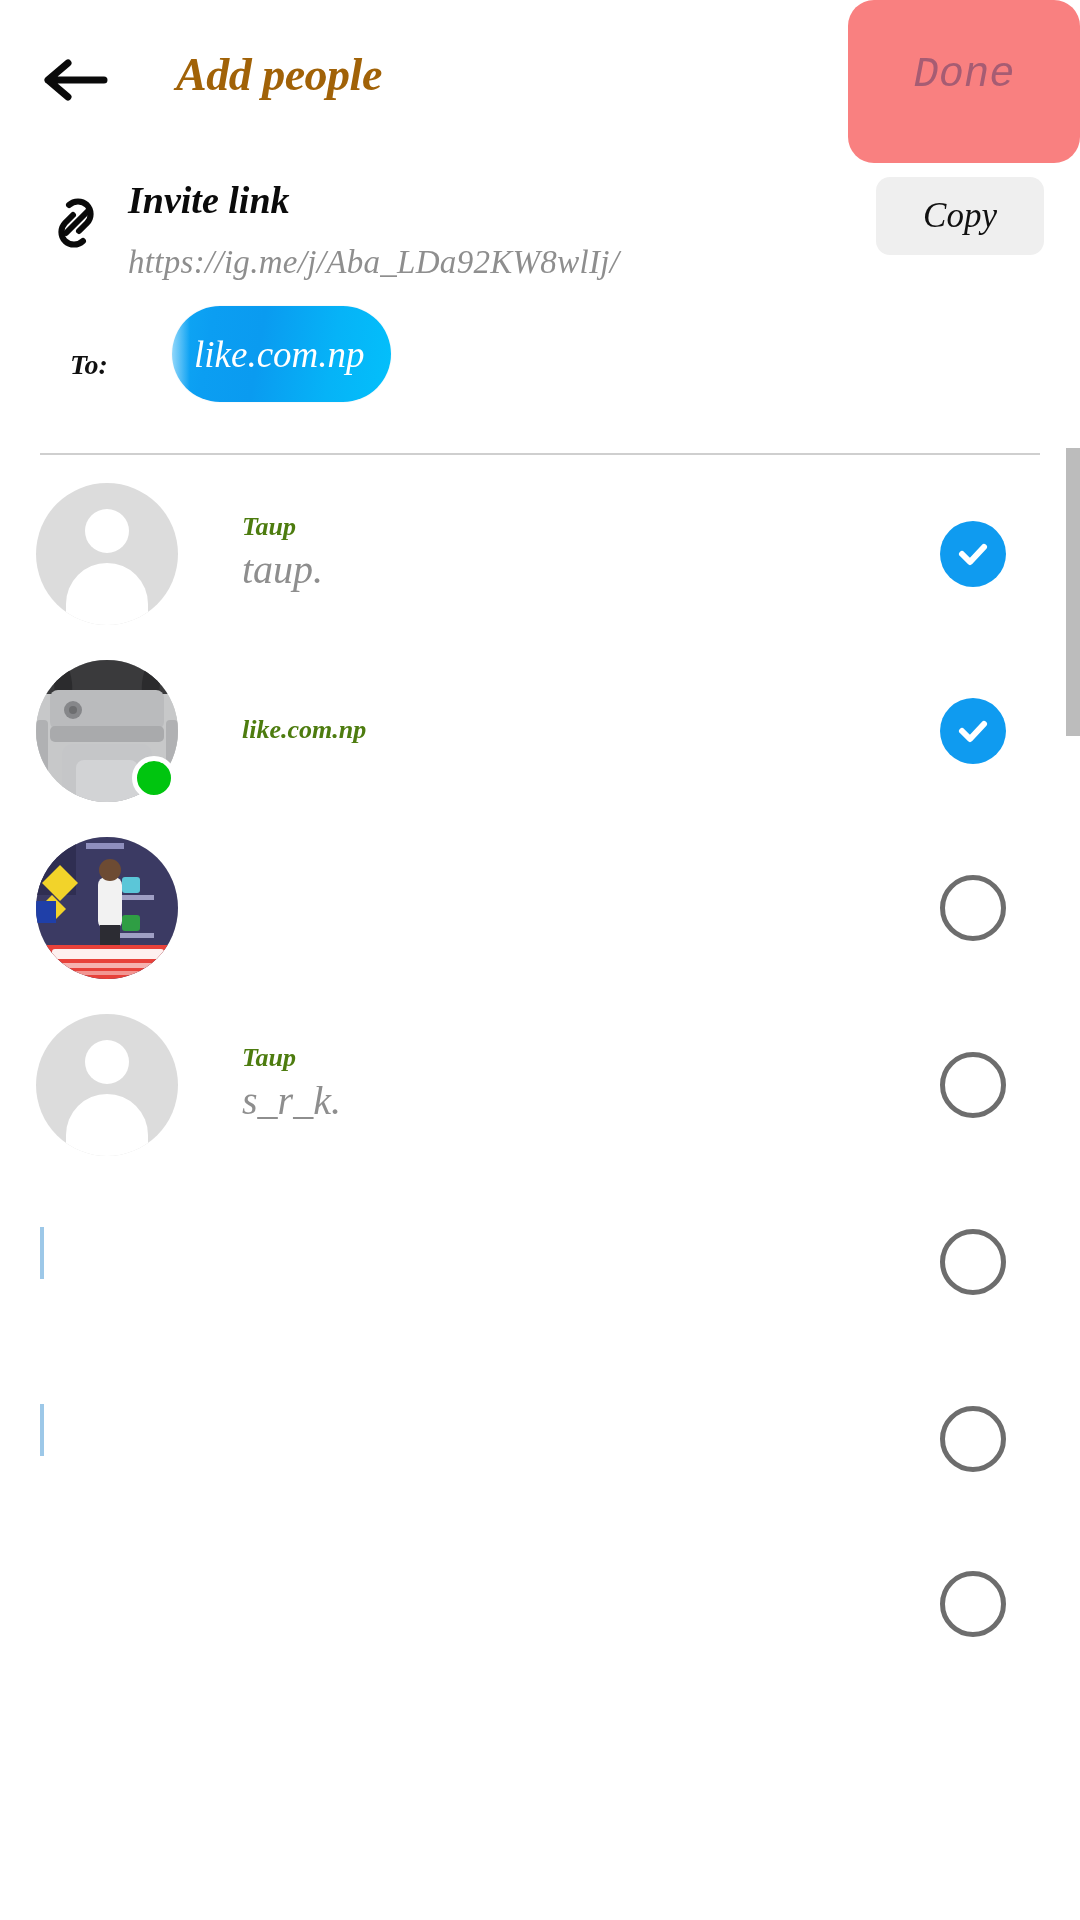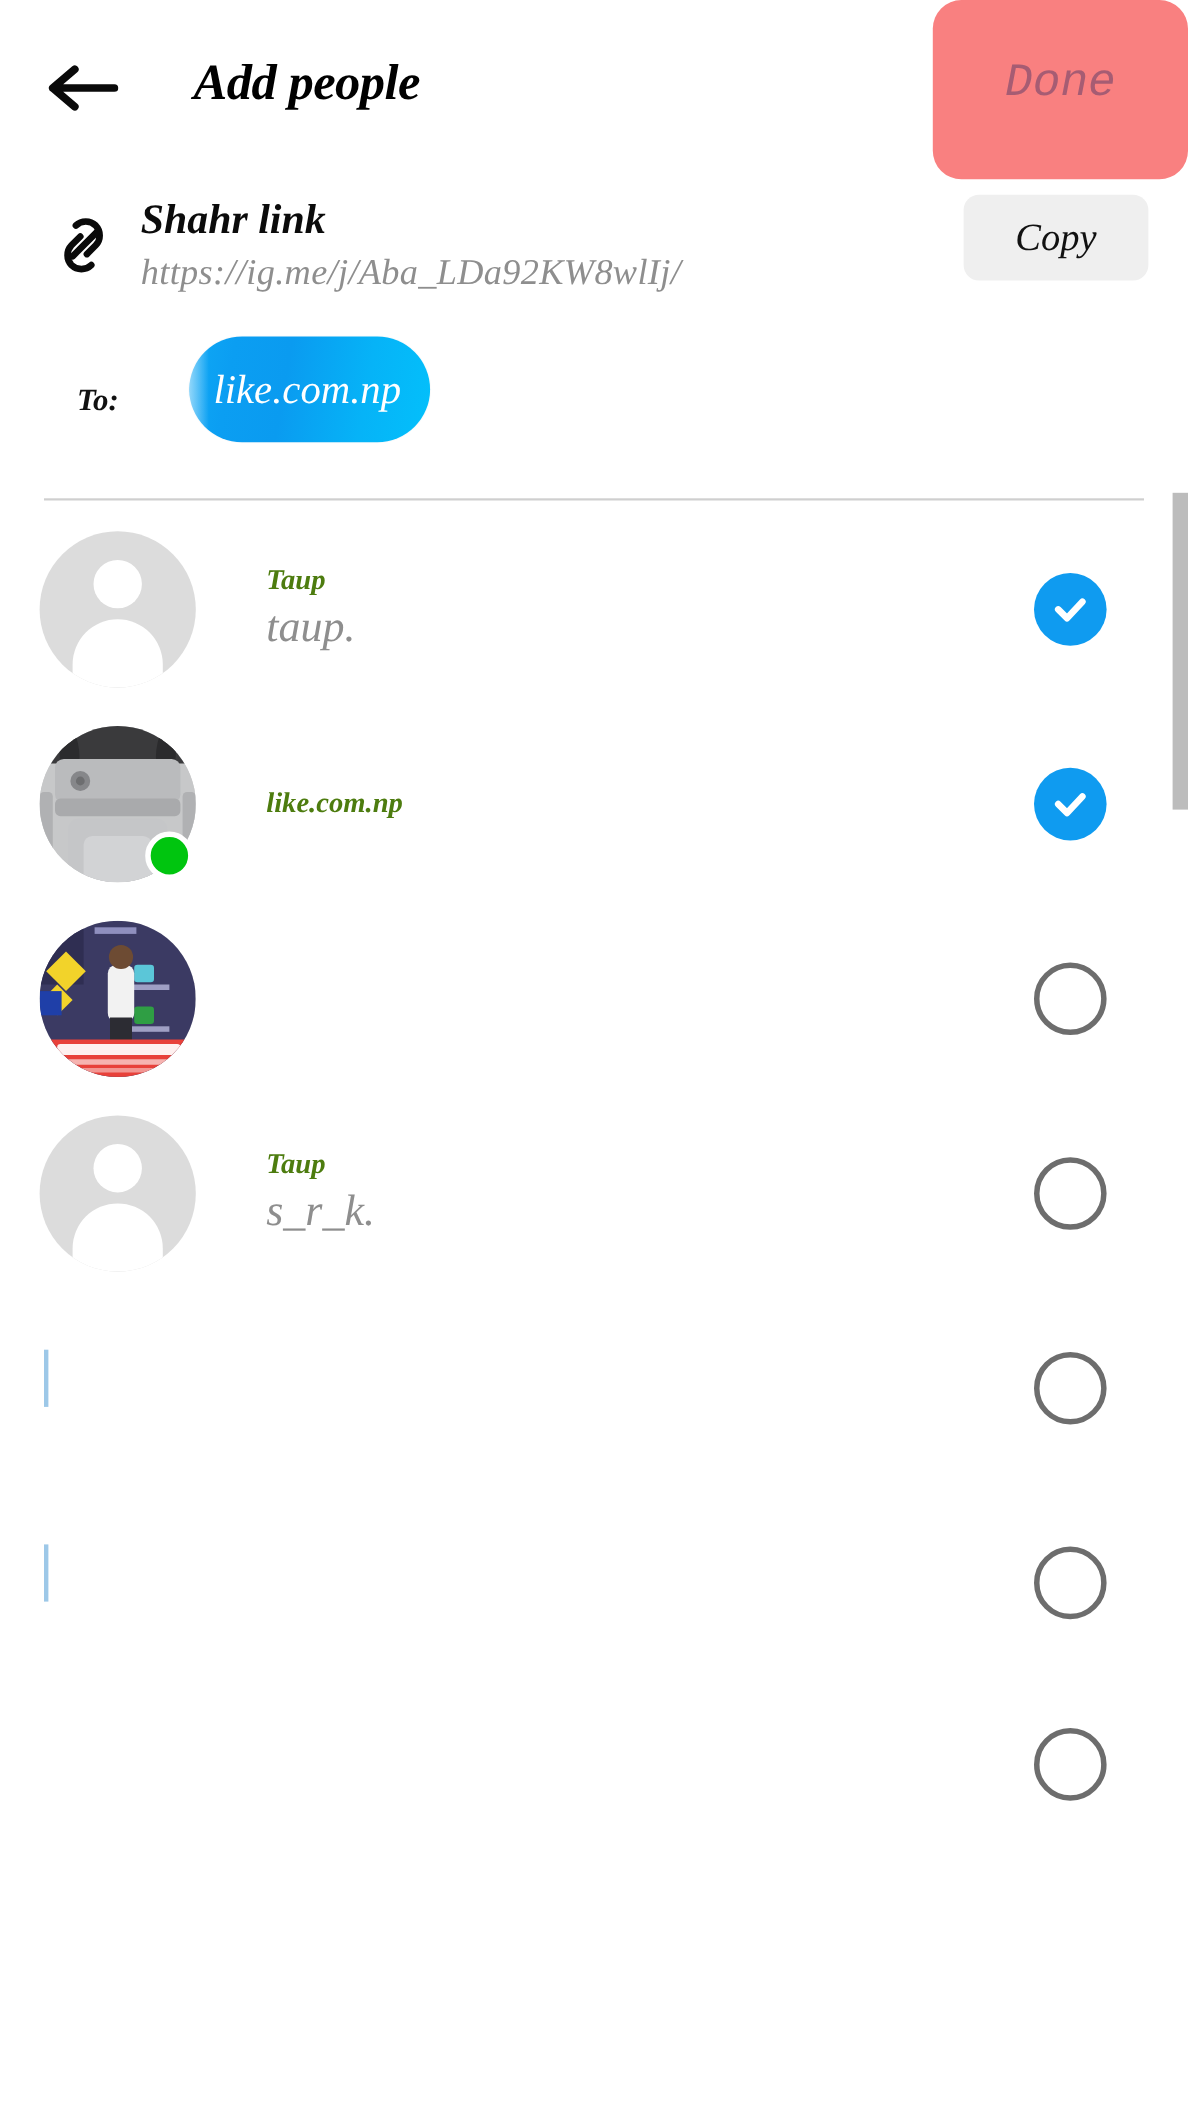--- a/index.html
+++ b/index.html
@@ -40,21 +40,21 @@
   }
   .back-btn svg { display: block; }
 
   .page-title {
     position: absolute;
     left: 176px;
     top: 48px;
     font-size: 46px;
     font-weight: bold;
     font-style: italic;
-    color: #000000;
+    color: #a16207;
     letter-spacing: -0.5px;
     white-space: nowrap;
   }
 
   .done-btn {
     position: absolute;
     right: 0px;
     top: 0px;
     width: 232px;
     height: 163px;
@@ -100,21 +100,21 @@
     font-weight: bold;
     color: #0b0b0b;
     line-height: 1.25;
     white-space: nowrap;
   }
   .invite-url {
     font-size: 33px;
     font-style: italic;
     color: #8e8e8e;
     line-height: 1.3;
-    margin-top: 2px;
+    margin-top: 16px;
     white-space: nowrap;
     letter-spacing: 0.3px;
   }
 
   .copy-btn {
     position: absolute;
     right: 36px;
     top: 2px;
     width: 168px;
     height: 78px;
@@ -362,21 +362,21 @@
       <svg width="64" height="64" viewBox="0 0 64 64">
         <g stroke="#0a0a0a" stroke-width="6" fill="none" stroke-linecap="round">
           <path d="M25 14 a13 13 0 0 1 18 0 a13 13 0 0 1 0 18 l-8 8"></path>
           <path d="M39 50 a13 13 0 0 1 -18 0 a13 13 0 0 1 0 -18 l8 -8"></path>
           <path d="M22 42 L44 20"></path>
         </g>
       </svg>
     </span>
 
     <div class="invite-texts">
-      <div class="invite-title">Shahr link</div>
+      <div class="invite-title">Invite link</div>
       <div class="invite-url">https://ig.me/j/Aba_LDa92KW8wlIj/</div>
     </div>
 
     <div class="copy-btn">
       <span class="copy-label">Copy</span>
     </div>
   </div>
 
   <div class="to-row">
     <span class="to-label">To:</span>

